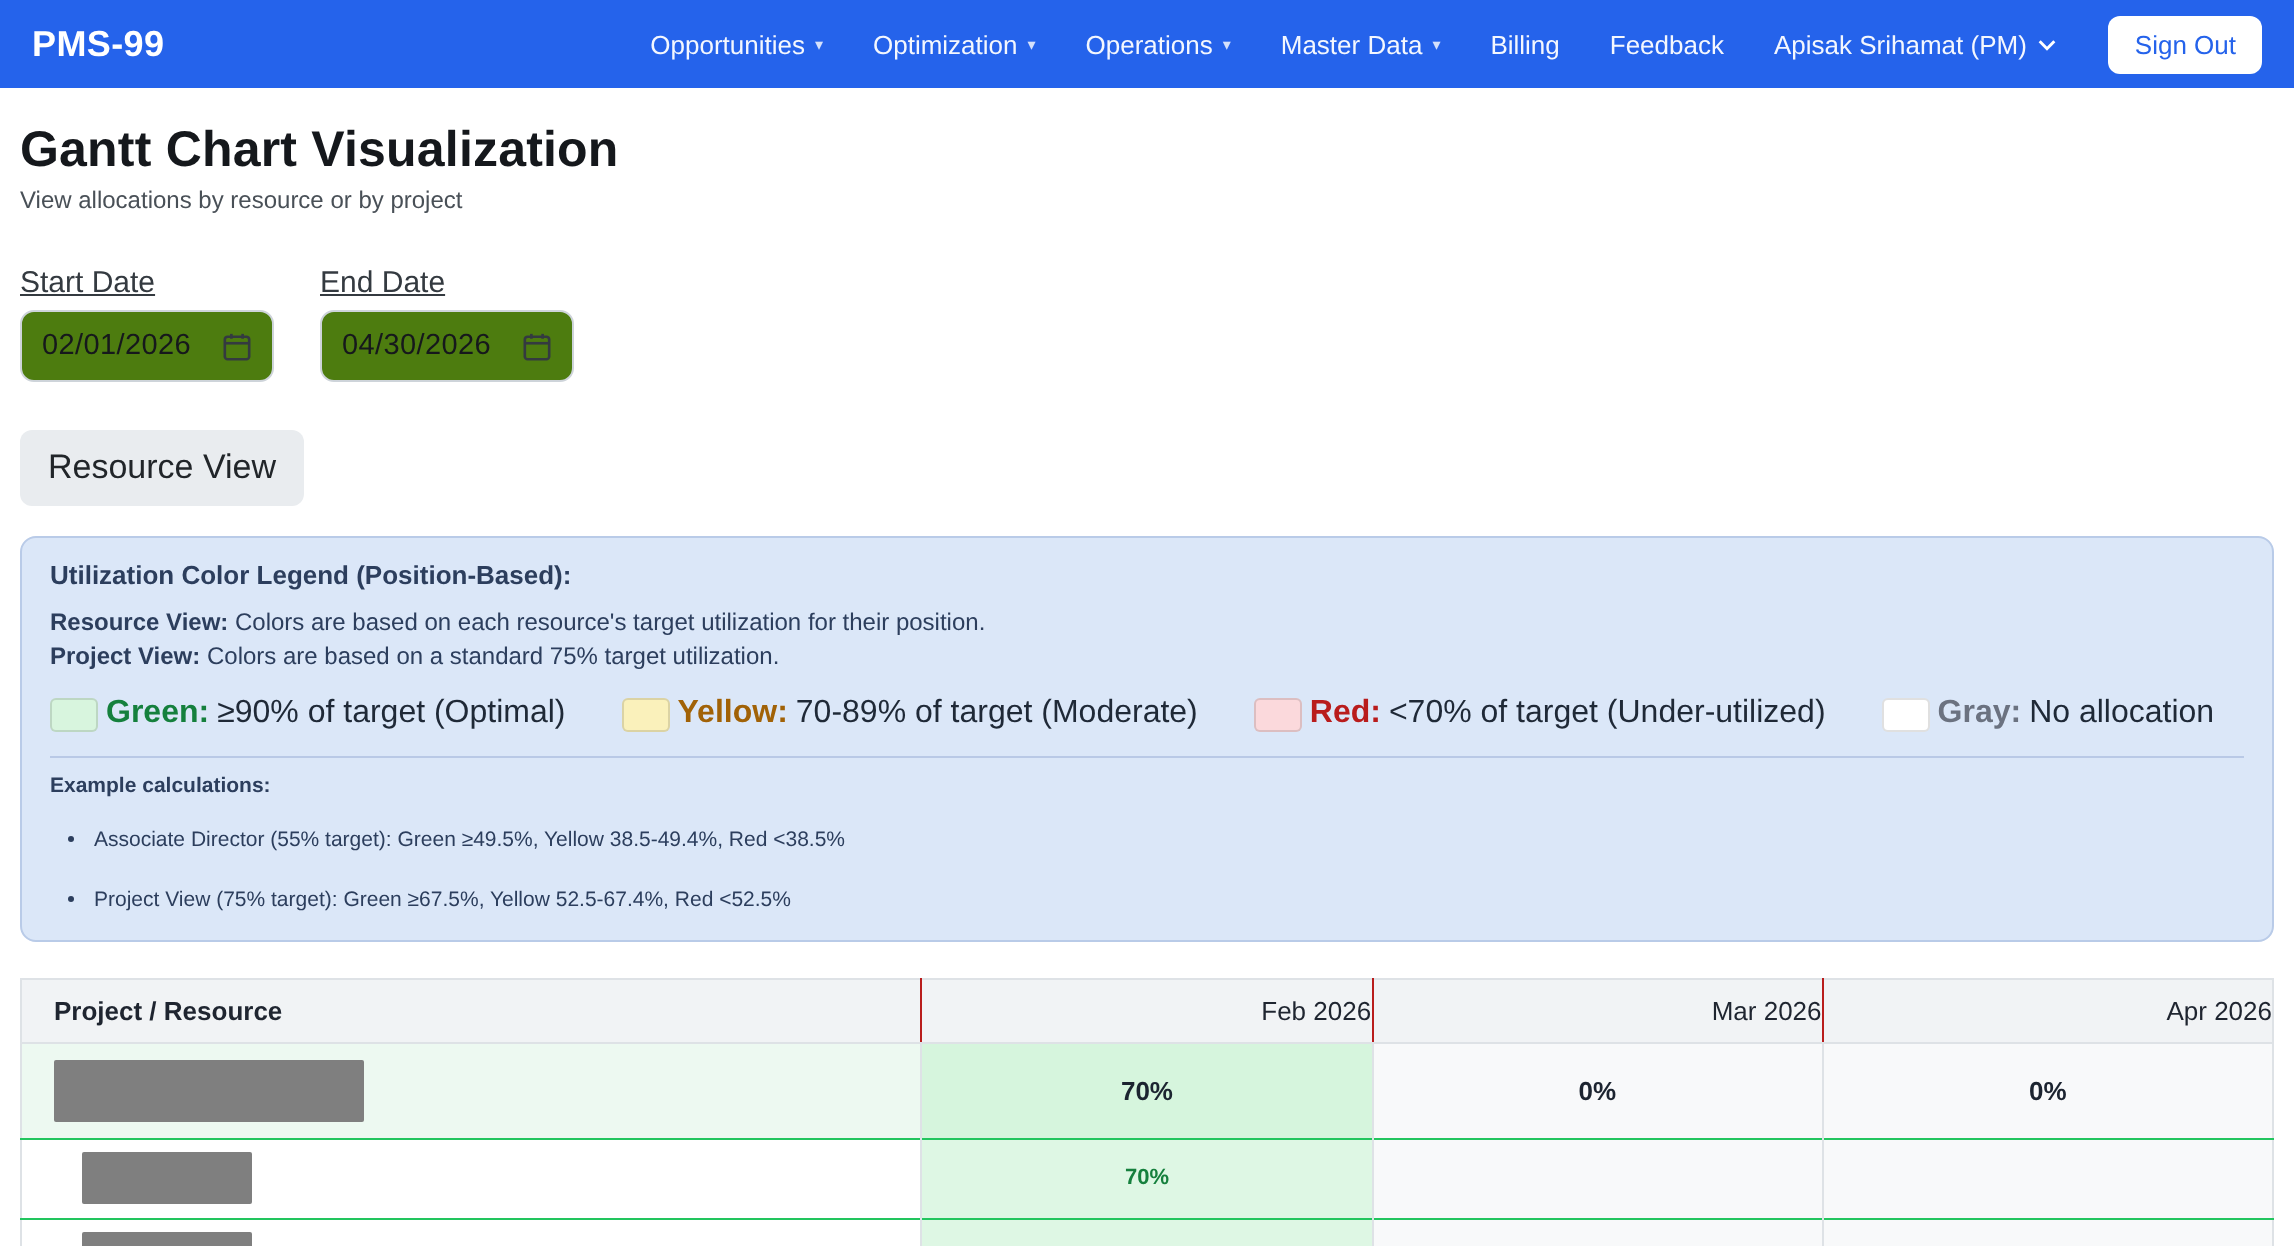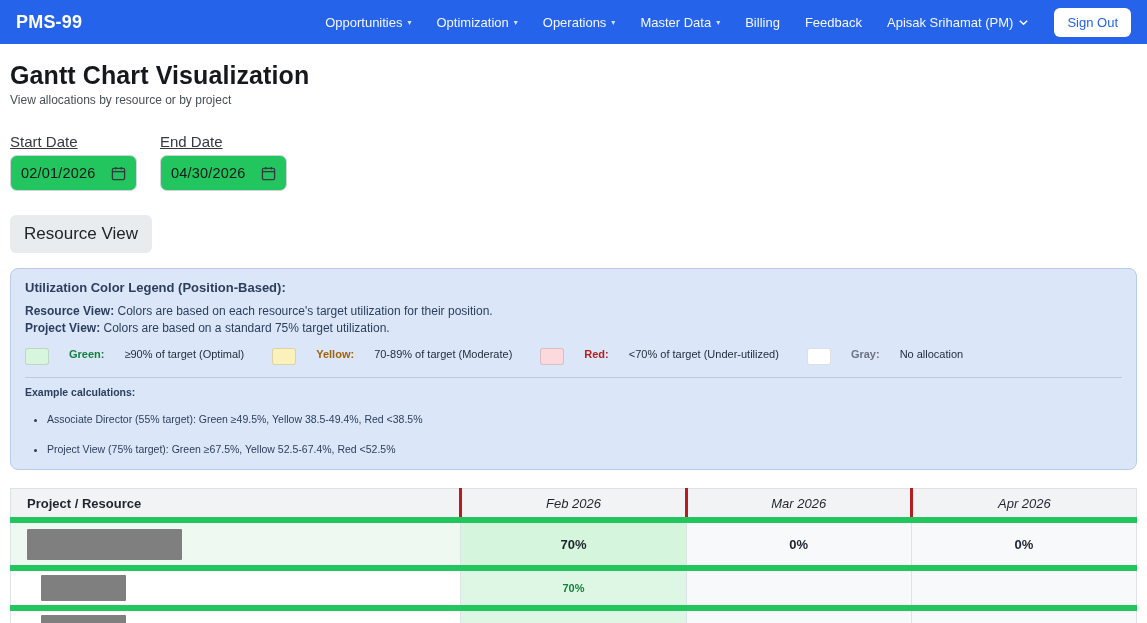--- a/index.html
+++ b/index.html
@@ -20,55 +20,55 @@
 
   
   .page { padding:0 10px; }
   .page-title { font-size:25px; font-weight:800; color:#15181c; margin-top:17px; letter-spacing:.1px; }
   .page-subtitle { font-size:12px; color:#495057; margin-top:3px; }
 
   
   .filters { display:flex; gap:23px; margin-top:26px; }
   .filter-label { font-size:15px; color:#343a40; margin-bottom:5px;text-decoration:underline; }
   .date-input { width:127px; height:36px; border:1px solid #ced4da; border-radius:7px;
-    display:flex; align-items:center; padding:0 10px; background:#22c55e; cursor:text; }
+    display:flex; align-items:center; padding:0 10px; background:#4d7c0f; cursor:text; }
   .date-input .val { font-size:14.5px; color:#16181c; flex:1; letter-spacing:.2px; }
   .cal-icon svg { display:block; }
 
   
   .toggle-row { display:flex; gap:12px; margin-top:24px; }
   .btn { font-size:17px; border:none; border-radius:6px; padding:9px 14px; cursor:pointer; }
   .btn-gray { background:#e9ecef; color:#212529; }
   .btn-blue { background:#2563eb; color:#ffffff; }
 
   
   .legend { margin-top:15px; background:#dbe7f8; border:1px solid #b9cbe8; border-radius:8px;
     padding:11px 14px 10px 14px; color:#2c3e5d; }
   .legend-title { font-size:13px; font-weight:700; }
   .legend-line { font-size:12px; margin-top:8px; line-height:1.35; }
   .legend-line + .legend-line { margin-top:1px; }
   .legend-line b { font-weight:700; }
   .swatch-row { display:flex; align-items:center; gap:28px; margin-top:12px; }
-  .swatch-item { display:flex; align-items:flex-start; gap:20px; font-size:11px; color:#1f2937; }
+  .swatch-item { display:flex; align-items:flex-end; gap:4px; font-size:16px; color:#1f2937; }
   .swatch { width:24px; height:17px; border-radius:3px; border:1px solid rgba(0,0,0,.12); }
   .swatch-label { font-weight:700; }
   .legend-divider { border:none; border-top:1px solid #b9c9e6; margin:12px 0 8px 0; }
   .examples-title { font-size:10.5px; font-weight:700; }
   .examples { margin:4px 0 2px 22px; font-size:10.5px; line-height:1.45; }
   .examples li { margin-top:14px; }
 
   
   table { margin-top:18px; width:1127px; border-collapse:collapse; table-layout:fixed;
     border:1px solid #dee2e6; }
   col.c-name { width:450px; } col.c-m { width:225px; }
   thead th { background:#f1f3f5; height:32px; font-size:13px; color:#1f2530;
     border-bottom:1px solid #dee2e6; }
   thead th.h-name { text-align:left; padding-left:16px; font-weight:700; }
-  thead th.h-month { font-weight:400; text-align:center; border-left:3px solid #b91c1c;font-style:italic; }
-  tbody td { border-top:6px solid #22c55e; }
+  thead th.h-month { font-weight:400; text-align:right; border-left:1px solid #b91c1c; }
+  tbody td { border-top:1px solid #22c55e; }
   td.name-cell { padding-left:16px; }
   tr.row-project td.name-cell { background:#edf9f1; }
   tr.row-resource td.name-cell { background:#ffffff; padding-left:30px; }
   tr.row-project { height:48px; }
   tr.row-resource { height:40px; }
   td.val { text-align:center; border-left:1px solid #dee2e6; }
   td.val.state-none { background:#f8f9fa; }
   td.val.state-green { background:#d6f5dd; }
   tr.row-resource td.val.state-green { background:#def7e4; }
   tr.row-project td.val { font-size:13px; font-weight:700; color:#1c2430; }

